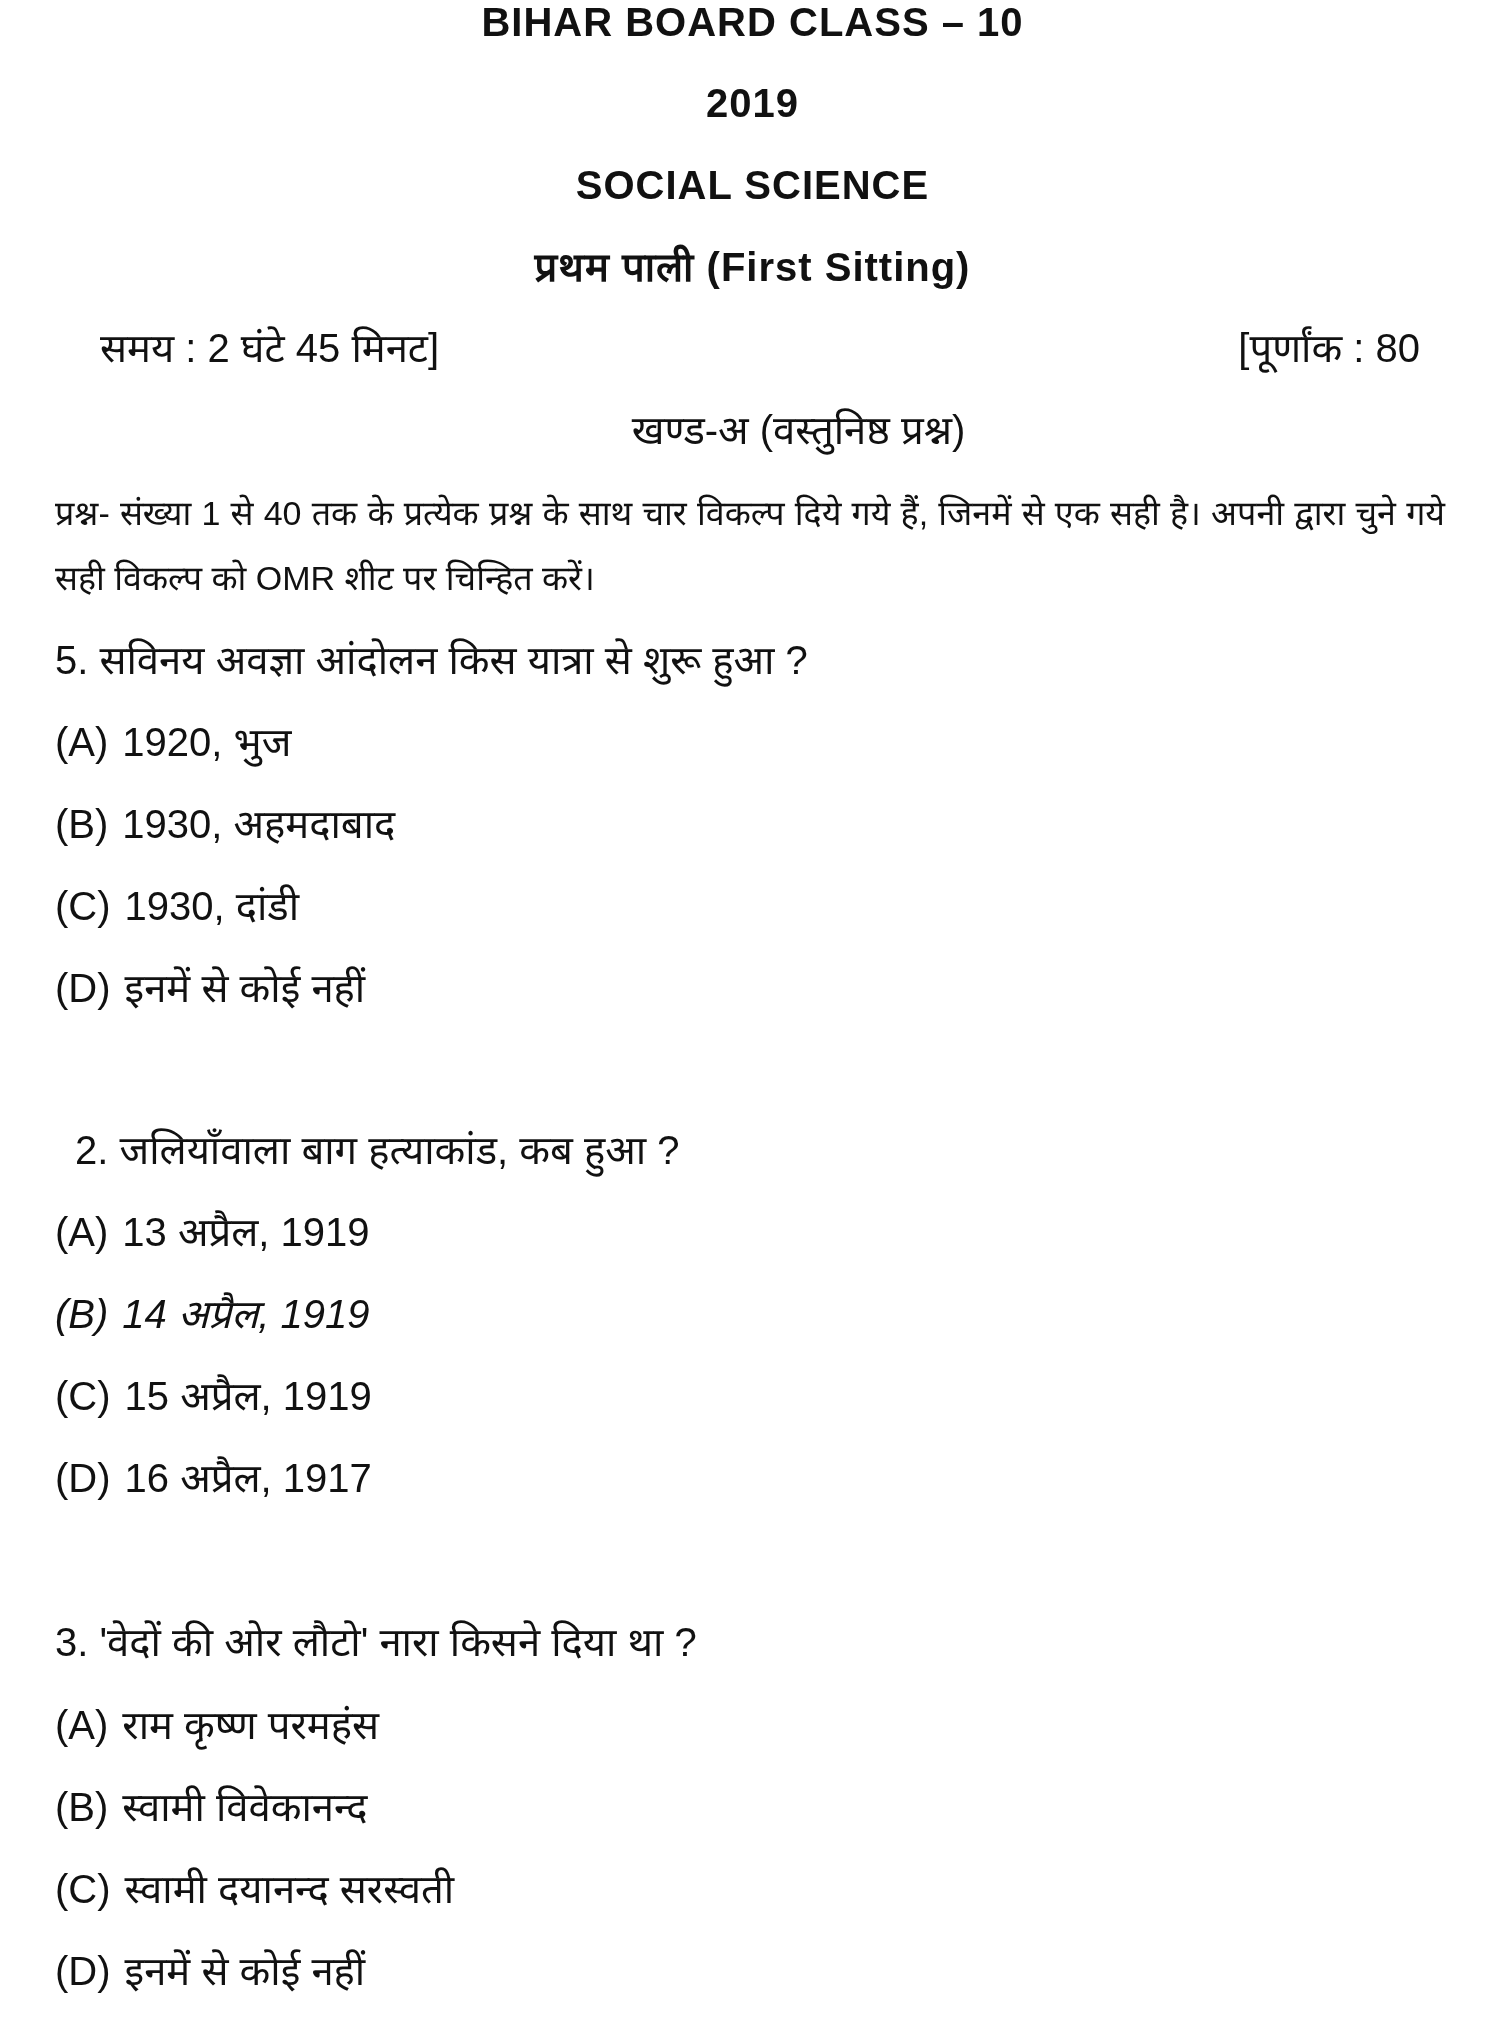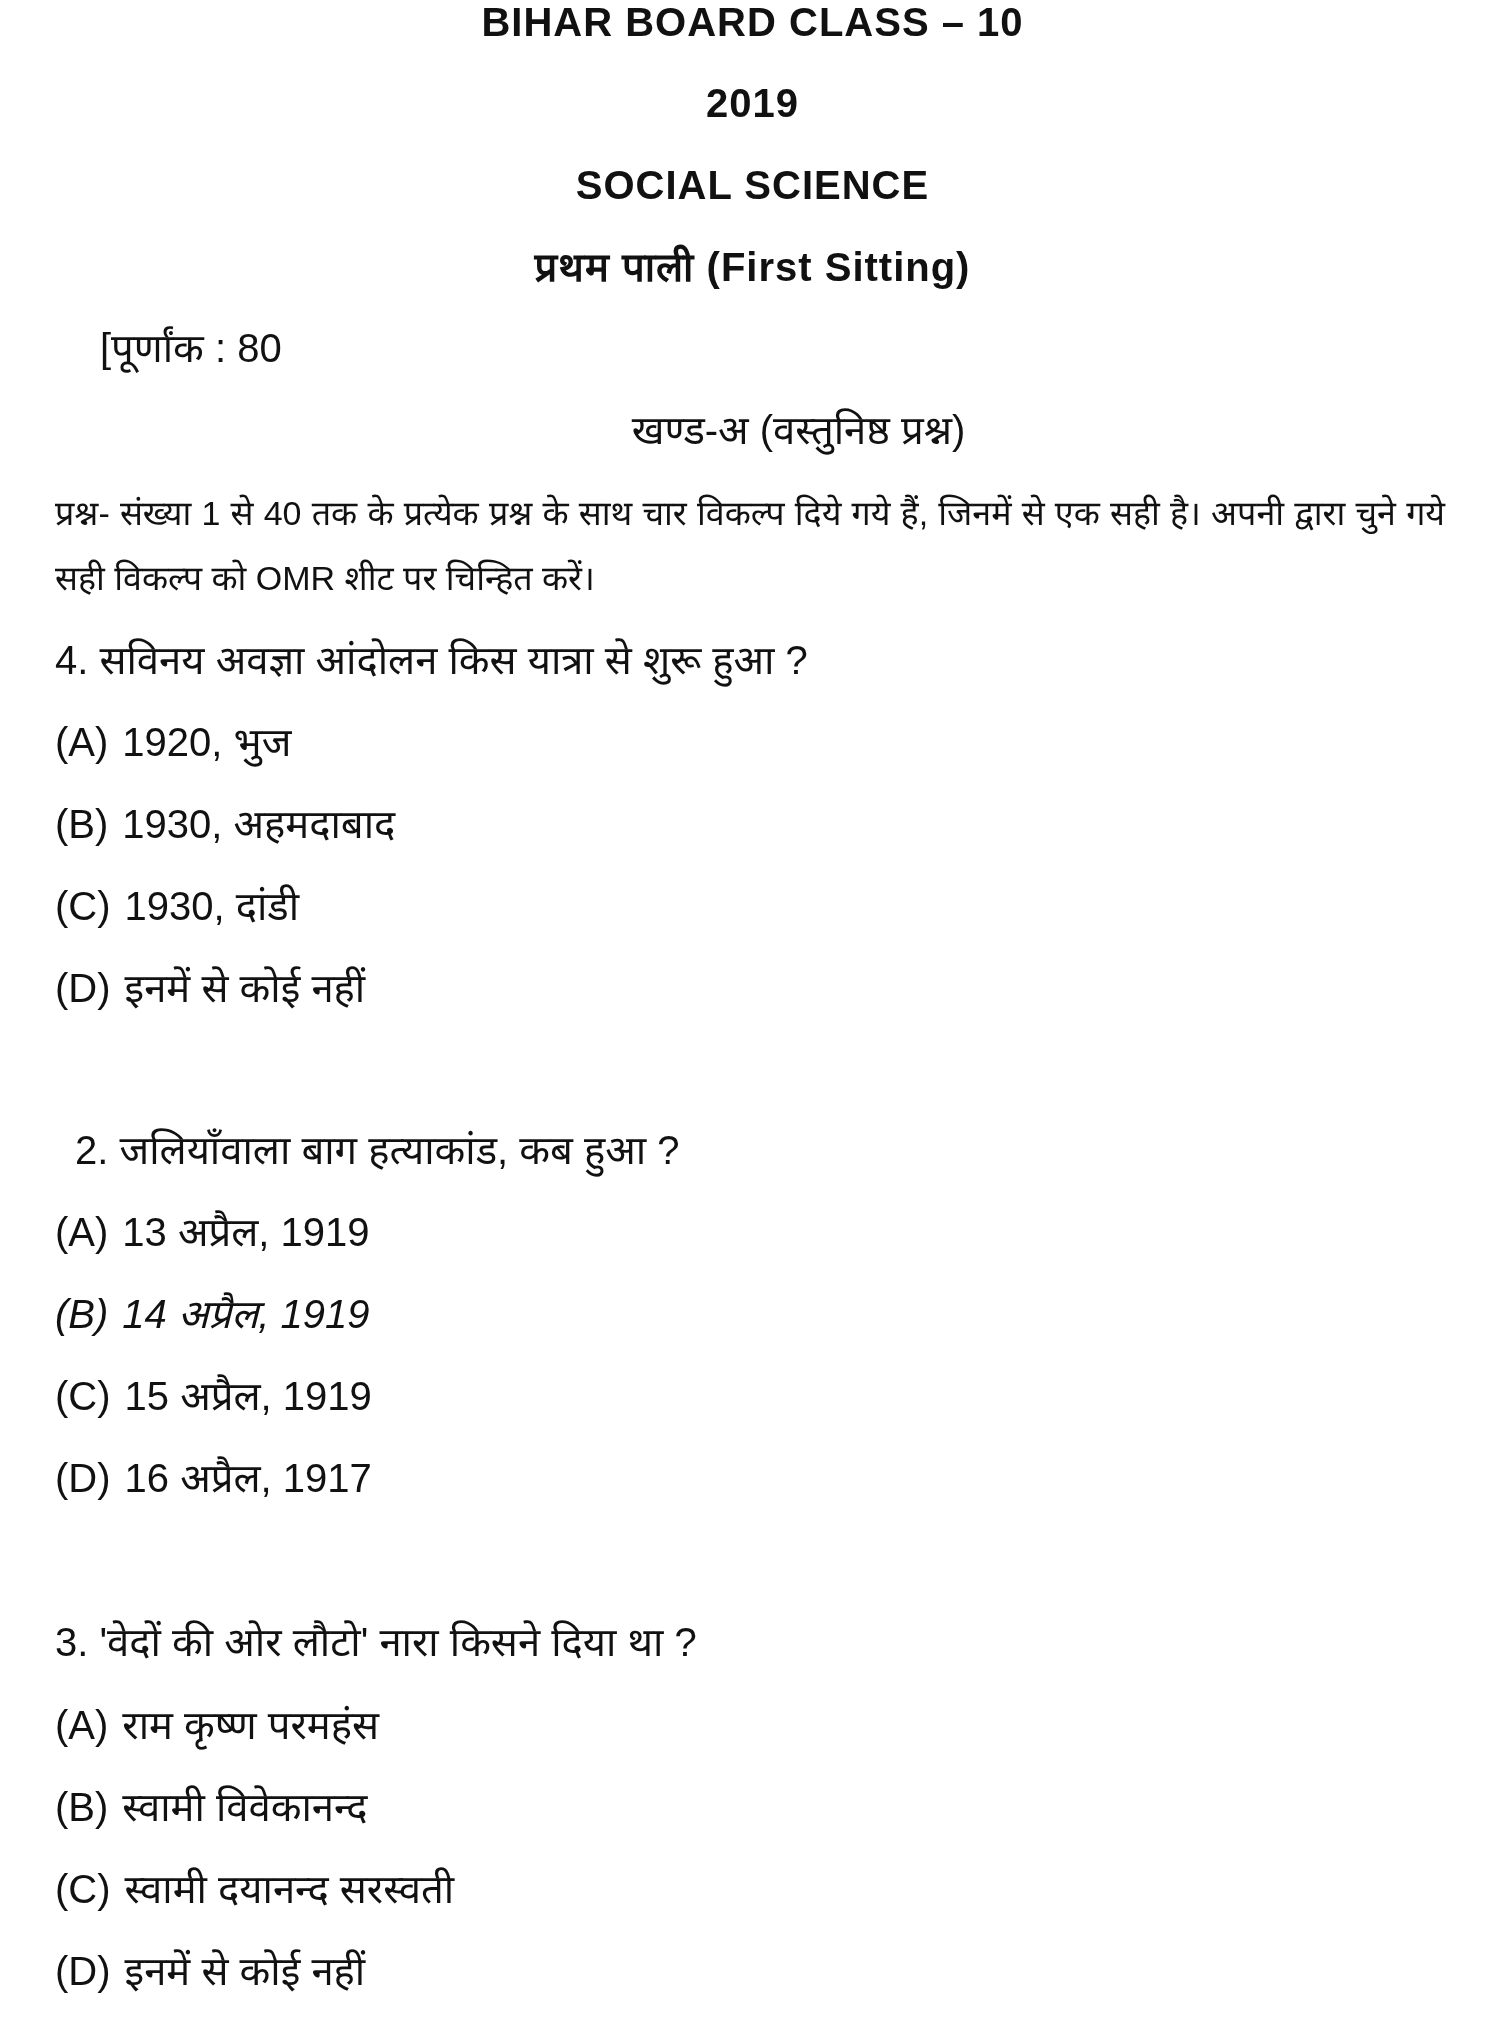--- a/index.html
+++ b/index.html
@@ -30,28 +30,29 @@
   </style>
 </head>
 <body>
 
 <div class="line center bold" style="top:22px;">BIHAR BOARD CLASS – 10</div>
 <div class="line center bold" style="top:103px;">2019</div>
 <div class="line center bold" style="top:185px;">SOCIAL SCIENCE</div>
 <div class="line center bold" style="top:267px;">प्रथम पाली (First Sitting)</div>
 
 <div class="row" style="top:348px;">
+  <span>समय : 2 घंटे 45 मिनट]</span>
   <span>[पूर्णांक : 80</span>
 </div>
 
 <div class="line center" style="top:430px;padding-left:46px;">खण्ड-अ (वस्तुनिष्ठ प्रश्न)</div>
 <div class="para" style="top:481px;">प्रश्न- संख्या 1 से 40 तक के प्रत्येक प्रश्न के साथ चार विकल्प दिये गये हैं, जिनमें से एक सही है। अपनी द्वारा चुने गये सही विकल्प को OMR शीट पर चिन्हित करें।</div>
 
 <div>
-  <div class="line left" style="top:660px;">4. सविनय अवज्ञा आंदोलन किस यात्रा से शुरू हुआ ?</div>
+  <div class="line left" style="top:660px;">5. सविनय अवज्ञा आंदोलन किस यात्रा से शुरू हुआ ?</div>
   <div class="line left" style="top:742px;"><span class="opt-label">(A)</span><span>1920, भुज</span></div>
   <div class="line left" style="top:824px;"><span class="opt-label">(B)</span><span>1930, अहमदाबाद</span></div>
   <div class="line left" style="top:906px;"><span class="opt-label">(C)</span><span>1930, दांडी</span></div>
   <div class="line left" style="top:988px;"><span class="opt-label">(D)</span><span>इनमें से कोई नहीं</span></div>
 </div>
 
 <div>
   <div class="line left" style="top:1150px;margin-left:20px;">2. जलियाँवाला बाग हत्याकांड, कब हुआ ?</div>
   <div class="line left" style="top:1232px;"><span class="opt-label">(A)</span><span>13 अप्रैल, 1919</span></div>
   <div class="line left" style="top:1314px;font-style:italic;"><span class="opt-label">(B)</span><span>14 अप्रैल, 1919</span></div>

